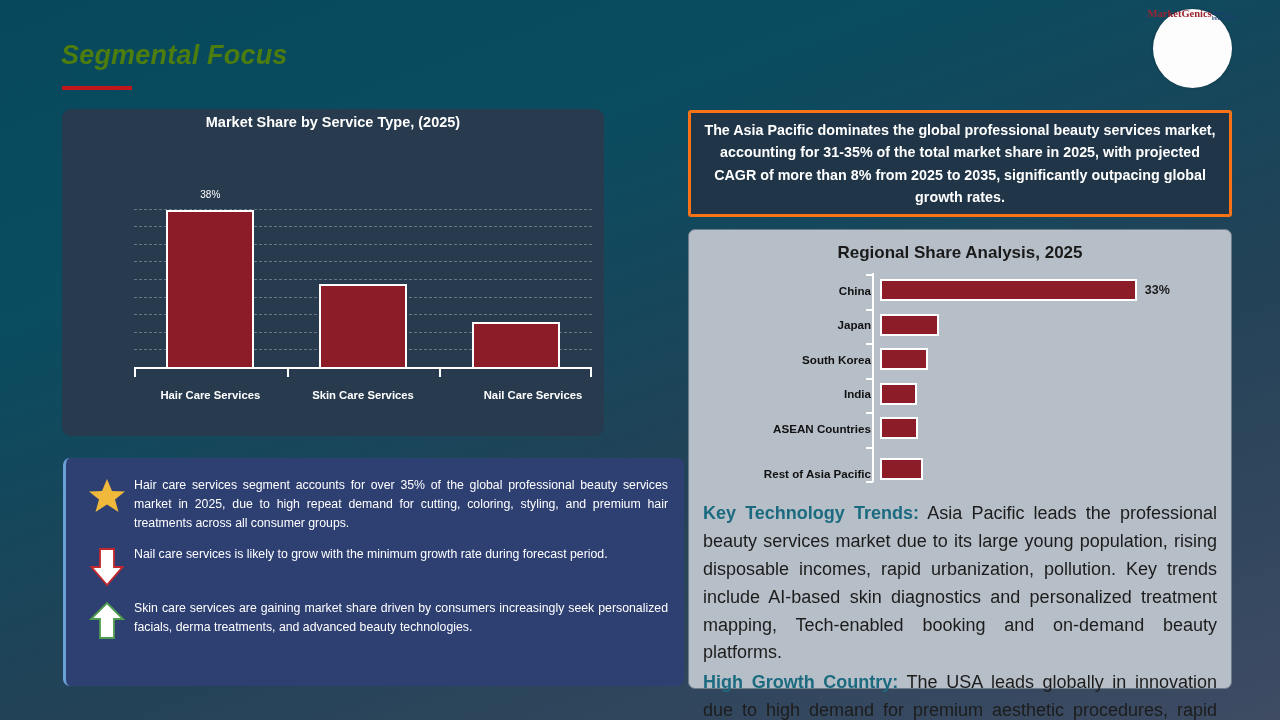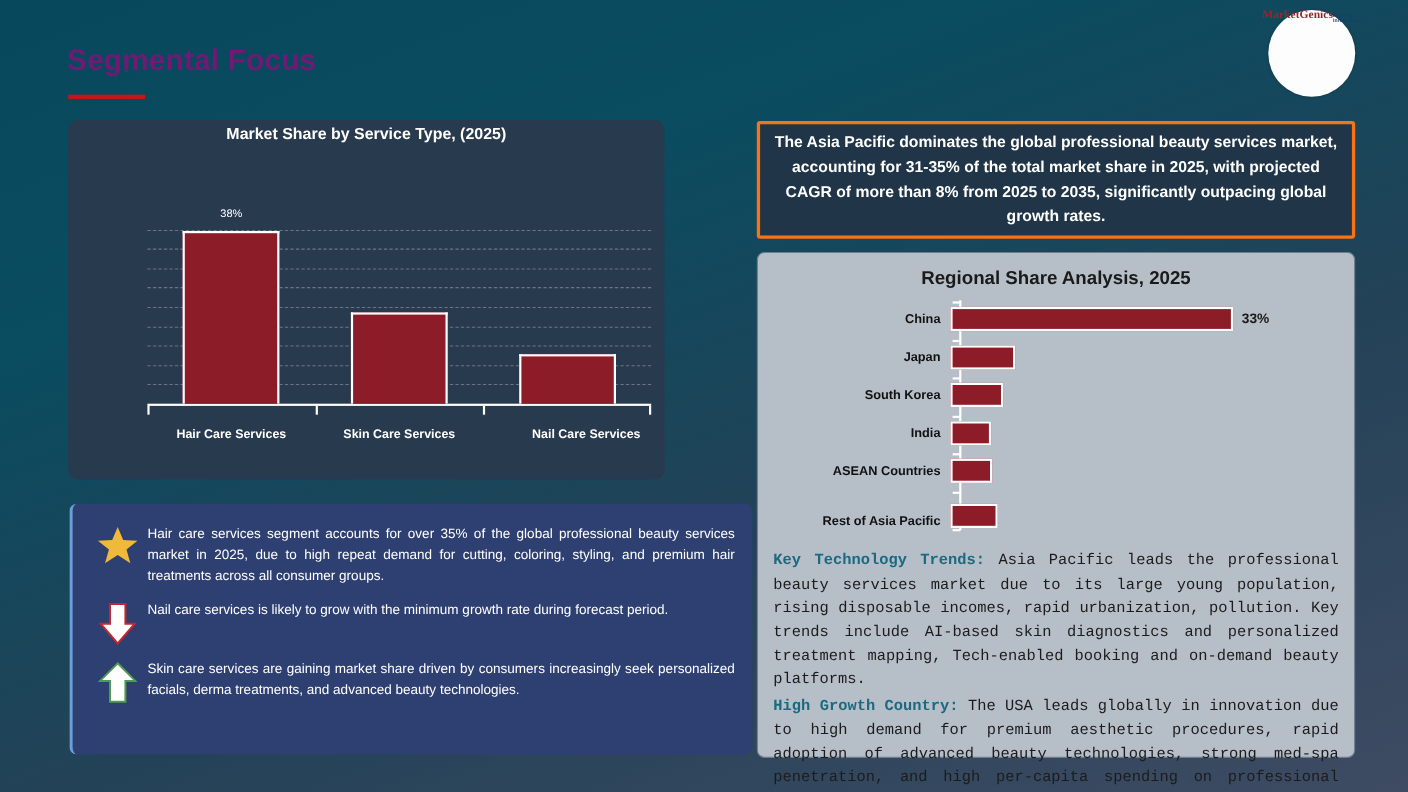--- a/index.html
+++ b/index.html
@@ -6,22 +6,23 @@
   html, body { width: 1280px; height: 720px; overflow: hidden; }
   body {
     font-family: "Liberation Sans", sans-serif;
     background: linear-gradient(160deg, #07485c 0%, #0a4c60 28%, #234257 62%, #3e4b63 100%);
     position: relative;
   }
 
   
   #page-title {
     position: absolute; left: 61px; top: 40px;
-    font-size: 27px; font-weight: bold; color: #701a75;
+    font-size: 27px; font-weight: bold; color: #4d7c0f;
     letter-spacing: .2px;
+    font-style: italic;
   }
   #title-rule {
     position: absolute; left: 62px; top: 86px;
     width: 70px; height: 4px; background: #c1161c;
   }
   #logo {
     position: absolute; left: 1153px; top: 9px;
     width: 79px; height: 79px; border-radius: 50%;
     background: #fdfdfd;
     display: flex; flex-direction: row;
@@ -77,21 +78,21 @@
   #regional-panel {
     left: 688px; top: 229px; width: 544px; height: 460px;
     background: #b6bec7; border: 1px solid #6e7d8c; border-radius: 7px;
     padding: 10px 12px 10px 12px;
   }
   #regional-title {
     text-align: center; color: #1a1a1a; font-size: 17px;
     font-weight: bold; margin-top: 3px;
   }
   #regional-plot { position: relative; width: 520px; height: 215px; margin-top: 8px; }
-  .rb-row { position: absolute; left: 0; width: 520px; height: 34px; display: flex; align-items: center; }
+  .rb-row { position: absolute; left: 16px; width: 520px; height: 34px; display: flex; align-items: center; }
   .rb-label {
     width: 163px; text-align: right; padding-right: 9px;
     font-size: 11.6px; font-weight: bold; color: #111111;
     font-family: "Liberation Sans", sans-serif;
   }
   .rb-bar {
     height: 22px; background: #8c1d28; border: 2.5px solid #ffffff;
   }
   .rb-value {
     margin-left: 8px; font-size: 12.5px; font-weight: bold; color: #1a1a1a;
@@ -99,22 +100,22 @@
   #regional-axis {
     position: absolute; left: 171px; top: 2px;
     width: 2px; height: 209px; background: #ffffff;
   }
   .axis-tick {
     position: absolute; left: 165px; width: 7px; height: 2px; background: #ffffff;
   }
 
   #regional-notes { margin-top: 14px; padding: 0 2px; }
   .note-p {
-    font-size: 14px; color: #1c1c1c; line-height: 1.55;
-    text-align: justify; margin-bottom: 2px; font-family: Liberation Mono, monospace;
+    font-size: 18px; color: #1c1c1c; line-height: 1.55;
+    text-align: justify; margin-bottom: 2px;
   }
   .note-head { color: #1b6a80; font-weight: bold; }
 
   
   #insights-panel {
     left: 63px; top: 458px; width: 621px; height: 228px;
     background: #2e3f72; border-radius: 7px;
     border-left: 3px solid #6b9fd8;
     padding: 18px 12px 14px 18px;
   }

